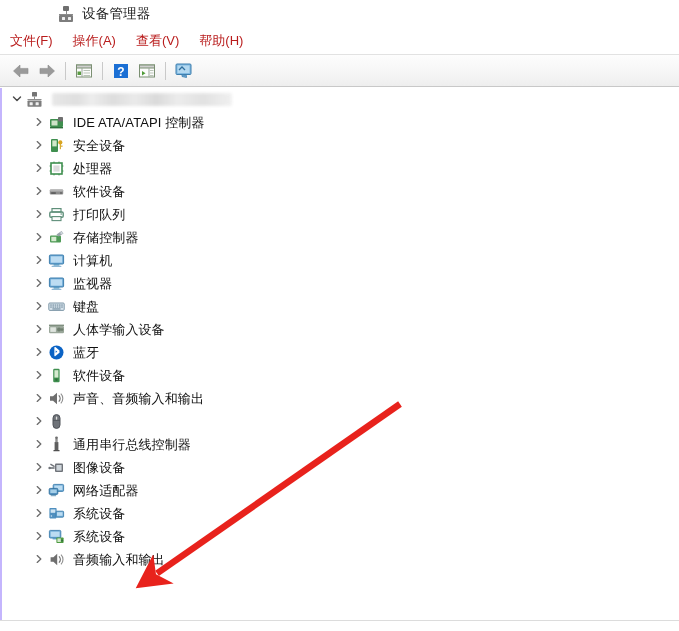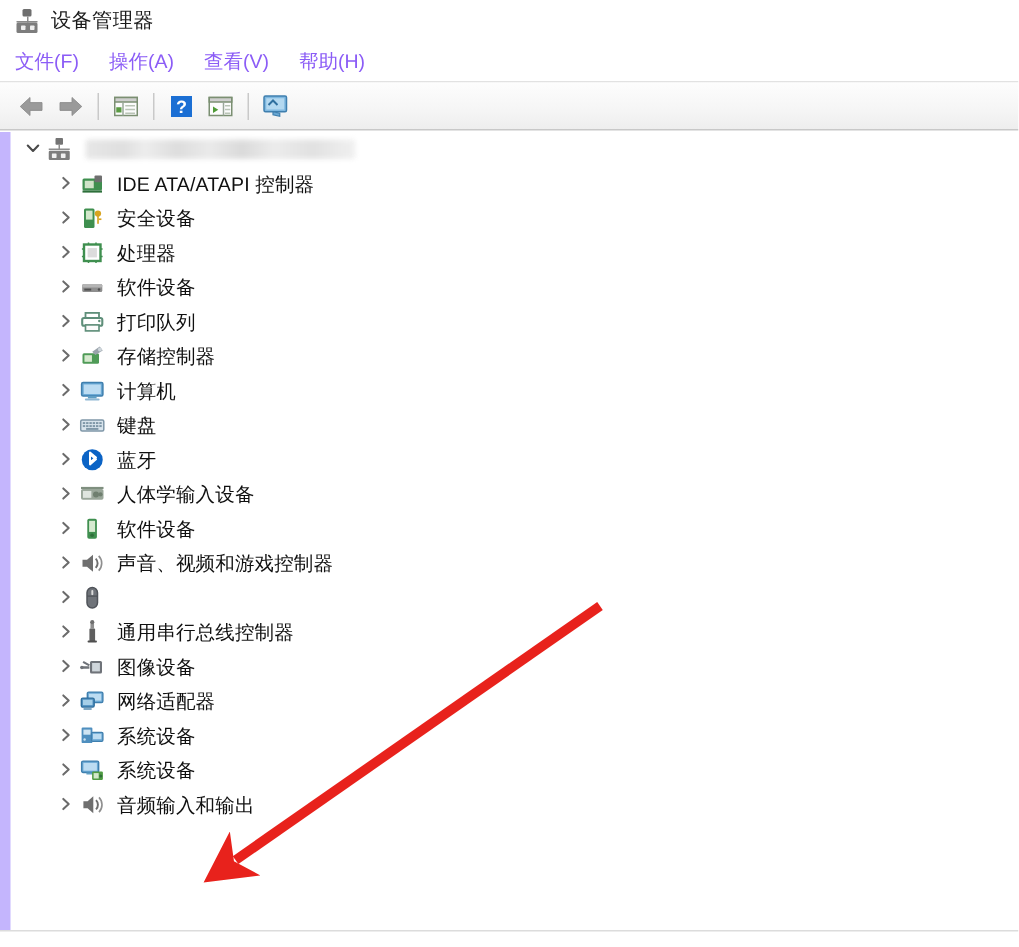--- a/index.html
+++ b/index.html
@@ -17,20 +17,21 @@
   }
 
   
   #titlebar {
     height: 28px;
     background: #ffffff;
     display: flex;
     align-items: center;
     padding-left: 10px;
     box-sizing: border-box;
+    margin-left: 48px;
   }
   #titlebar .title-text {
     font-size: 13.5px;
     color: #1b1b1b;
     margin-left: 8px;
     letter-spacing: 0.2px;
   }
 
   
   .dm-icon {
@@ -82,21 +83,21 @@
     height: 27px;
     background: #ffffff;
     display: flex;
     align-items: center;
     padding-left: 10px;
     box-sizing: border-box;
     border-bottom: 1px solid #e2e2e2;
   }
   #menubar .menu-item {
     font-size: 13px;
-    color: #8b5cf6;
+    color: #b91c1c;
     margin-right: 20px;
     cursor: default;
     white-space: nowrap;
   }
 
   
   #toolbar {
     height: 32px;
     background: linear-gradient(to bottom, #fdfdfd 0%, #f6f6f6 55%, #eeeeee 100%);
     border-bottom: 1px solid #c8c8c8;
@@ -122,21 +123,21 @@
   }
 
   
   #tree-panel {
     position: absolute;
     left: 0;
     top: 88px;
     width: 679px;
     height: 532px;
     background: #ffffff;
-    border-left: 7px solid #c4b5fd;
+    border-left: 2px solid #c4b5fd;
     box-sizing: border-box;
     overflow: hidden;
   }
   #statusbar {
     position: absolute;
     left: 0;
     top: 620px;
     width: 679px;
     height: 11px;
     background: #ffffff;
@@ -428,20 +429,36 @@
         <span class="node-label">计算机</span>
       </div>
       <div class="tree-row child">
         <span class="chev">
           <svg width="10" height="10" viewBox="0 0 10 10">
             <path d="M3.2 1.6 L6.8 5 L3.2 8.4" fill="none" stroke="#6b6b6b" stroke-width="1.35" stroke-linecap="round" stroke-linejoin="round"></path>
           </svg>
         </span>
         <span class="node-icon">
           <svg width="17" height="17" viewBox="0 0 17 17">
+            <rect x="1.4" y="3" width="14.2" height="9" rx="1" fill="#6aa8d4" stroke="#3f7fae" stroke-width="1"></rect>
+            <rect x="2.8" y="4.3" width="11.4" height="6.4" fill="#bcdcf2"></rect>
+            <path d="M5.6 12 L5.6 13.7 L11.4 13.7 L11.4 12 Z" fill="#5f9ec4"></path>
+            <rect x="3.6" y="13.7" width="9.8" height="1.3" rx="0.6" fill="#8fb8d4"></rect>
+          </svg>
+        </span>
+        <span class="node-label">监视器</span>
+      </div>
+      <div class="tree-row child">
+        <span class="chev">
+          <svg width="10" height="10" viewBox="0 0 10 10">
+            <path d="M3.2 1.6 L6.8 5 L3.2 8.4" fill="none" stroke="#6b6b6b" stroke-width="1.35" stroke-linecap="round" stroke-linejoin="round"></path>
+          </svg>
+        </span>
+        <span class="node-icon">
+          <svg width="17" height="17" viewBox="0 0 17 17">
             <rect x="0.8" y="5" width="15.4" height="7.4" rx="1" fill="#d8e4ec" stroke="#7f97a8" stroke-width="1"></rect>
             <g fill="#7f97a8">
               <rect x="2.2" y="6.4" width="1.6" height="1.3"></rect>
               <rect x="4.4" y="6.4" width="1.6" height="1.3"></rect>
               <rect x="6.6" y="6.4" width="1.6" height="1.3"></rect>
               <rect x="8.8" y="6.4" width="1.6" height="1.3"></rect>
               <rect x="11" y="6.4" width="1.6" height="1.3"></rect>
               <rect x="13.2" y="6.4" width="1.6" height="1.3"></rect>
               <rect x="2.2" y="8.4" width="1.6" height="1.3"></rect>
               <rect x="4.4" y="8.4" width="1.6" height="1.3"></rect>
@@ -456,72 +473,72 @@
         <span class="node-label">键盘</span>
       </div>
       <div class="tree-row child">
         <span class="chev">
           <svg width="10" height="10" viewBox="0 0 10 10">
             <path d="M3.2 1.6 L6.8 5 L3.2 8.4" fill="none" stroke="#6b6b6b" stroke-width="1.35" stroke-linecap="round" stroke-linejoin="round"></path>
           </svg>
         </span>
         <span class="node-icon">
           <svg width="17" height="17" viewBox="0 0 17 17">
-            <circle cx="8.5" cy="8.5" r="7" fill="#0b63c5"></circle>
-            <path d="M7 5 L11 8.2 L7 11.6 L7 3.6 L11 7 L7 10.2" fill="none" stroke="#ffffff" stroke-width="1.3" stroke-linejoin="round" stroke-linecap="round"></path>
-          </svg>
-        </span>
-        <span class="node-label">蓝牙</span>
-      </div>
-      <div class="tree-row child">
-        <span class="chev">
-          <svg width="10" height="10" viewBox="0 0 10 10">
-            <path d="M3.2 1.6 L6.8 5 L3.2 8.4" fill="none" stroke="#6b6b6b" stroke-width="1.35" stroke-linecap="round" stroke-linejoin="round"></path>
-          </svg>
-        </span>
-        <span class="node-icon">
-          <svg width="17" height="17" viewBox="0 0 17 17">
             <rect x="1" y="5" width="15" height="7.2" rx="1.2" fill="#9aa79a"></rect>
             <rect x="2.3" y="6.3" width="5.6" height="4.6" fill="#dfe5df"></rect>
             <circle cx="11" cy="8.6" r="2" fill="#6f7f6f"></circle>
             <circle cx="14" cy="8.6" r="1.4" fill="#6f7f6f"></circle>
             <rect x="1" y="3.6" width="15" height="1.4" fill="#7f8f7f"></rect>
           </svg>
         </span>
         <span class="node-label">人体学输入设备</span>
       </div>
       <div class="tree-row child">
         <span class="chev">
           <svg width="10" height="10" viewBox="0 0 10 10">
             <path d="M3.2 1.6 L6.8 5 L3.2 8.4" fill="none" stroke="#6b6b6b" stroke-width="1.35" stroke-linecap="round" stroke-linejoin="round"></path>
           </svg>
         </span>
         <span class="node-icon">
           <svg width="17" height="17" viewBox="0 0 17 17">
+            <circle cx="8.5" cy="8.5" r="7" fill="#0b63c5"></circle>
+            <path d="M7 5 L11 8.2 L7 11.6 L7 3.6 L11 7 L7 10.2" fill="none" stroke="#ffffff" stroke-width="1.3" stroke-linejoin="round" stroke-linecap="round"></path>
+          </svg>
+        </span>
+        <span class="node-label">蓝牙</span>
+      </div>
+      <div class="tree-row child">
+        <span class="chev">
+          <svg width="10" height="10" viewBox="0 0 10 10">
+            <path d="M3.2 1.6 L6.8 5 L3.2 8.4" fill="none" stroke="#6b6b6b" stroke-width="1.35" stroke-linecap="round" stroke-linejoin="round"></path>
+          </svg>
+        </span>
+        <span class="node-icon">
+          <svg width="17" height="17" viewBox="0 0 17 17">
             <rect x="5.2" y="1.8" width="6.4" height="13.4" rx="1.2" fill="#3f8f4f"></rect>
             <rect x="6.4" y="3.2" width="4" height="7.4" fill="#d6ead0"></rect>
             <circle cx="8.4" cy="12.8" r="1.2" fill="#2f6f3a"></circle>
           </svg>
         </span>
         <span class="node-label">软件设备</span>
       </div>
       <div class="tree-row child">
         <span class="chev">
           <svg width="10" height="10" viewBox="0 0 10 10">
             <path d="M3.2 1.6 L6.8 5 L3.2 8.4" fill="none" stroke="#6b6b6b" stroke-width="1.35" stroke-linecap="round" stroke-linejoin="round"></path>
           </svg>
         </span>
         <span class="node-icon">
           <svg width="17" height="17" viewBox="0 0 17 17">
             <path d="M2 6.2 L5 6.2 L9 2.8 L9 14.2 L5 10.8 L2 10.8 Z" fill="#6f6f6f"></path>
             <path d="M10.8 5.4 A4.4 4.4 0 0 1 10.8 11.6" fill="none" stroke="#6f6f6f" stroke-width="1.3"></path>
             <path d="M12.8 3.6 A7 7 0 0 1 12.8 13.4" fill="none" stroke="#8f8f8f" stroke-width="1.1"></path>
           </svg>
         </span>
-        <span class="node-label">声音、视频和游戏控制器</span>
+        <span class="node-label">声音、音频输入和输出</span>
       </div>
       <div class="tree-row child">
         <span class="chev">
           <svg width="10" height="10" viewBox="0 0 10 10">
             <path d="M3.2 1.6 L6.8 5 L3.2 8.4" fill="none" stroke="#6b6b6b" stroke-width="1.35" stroke-linecap="round" stroke-linejoin="round"></path>
           </svg>
         </span>
         <span class="node-icon">
           <svg width="17" height="17" viewBox="0 0 17 17">
             <rect x="5" y="1.6" width="7" height="13.8" rx="3.5" fill="#6f7379" stroke="#4f5359" stroke-width="1"></rect>

